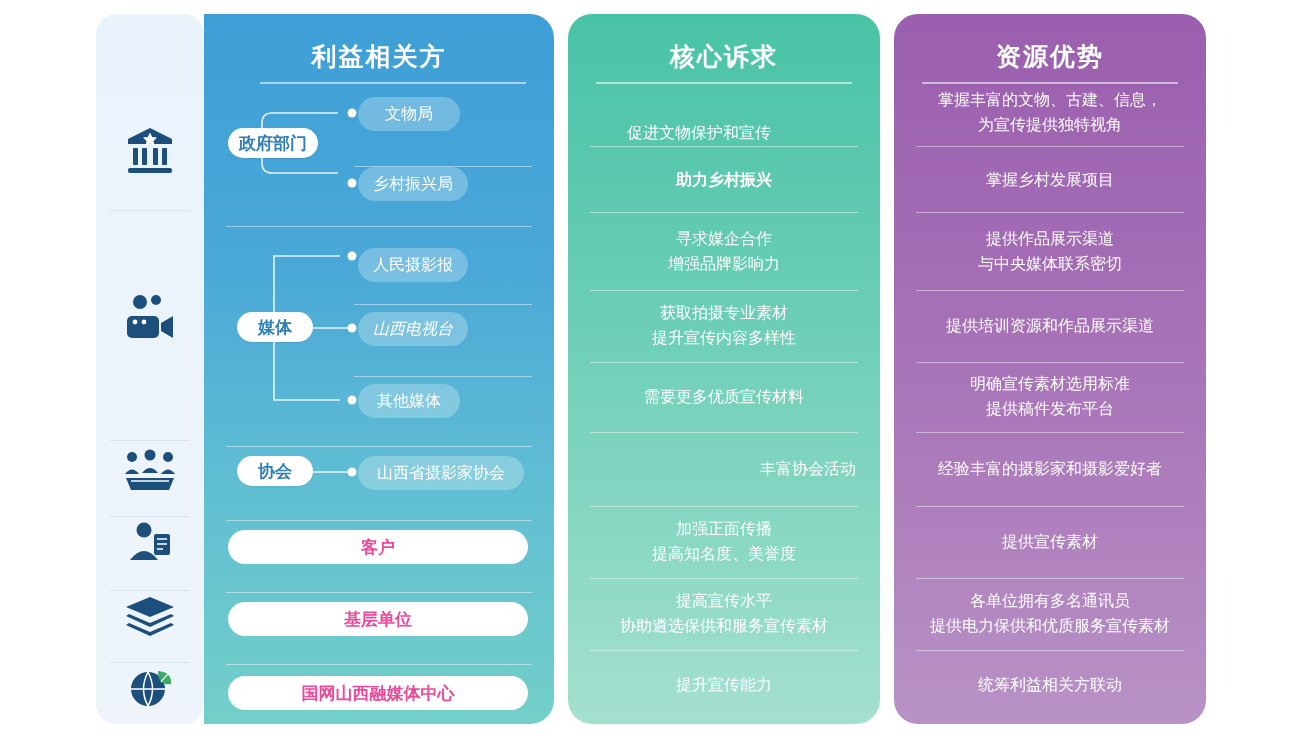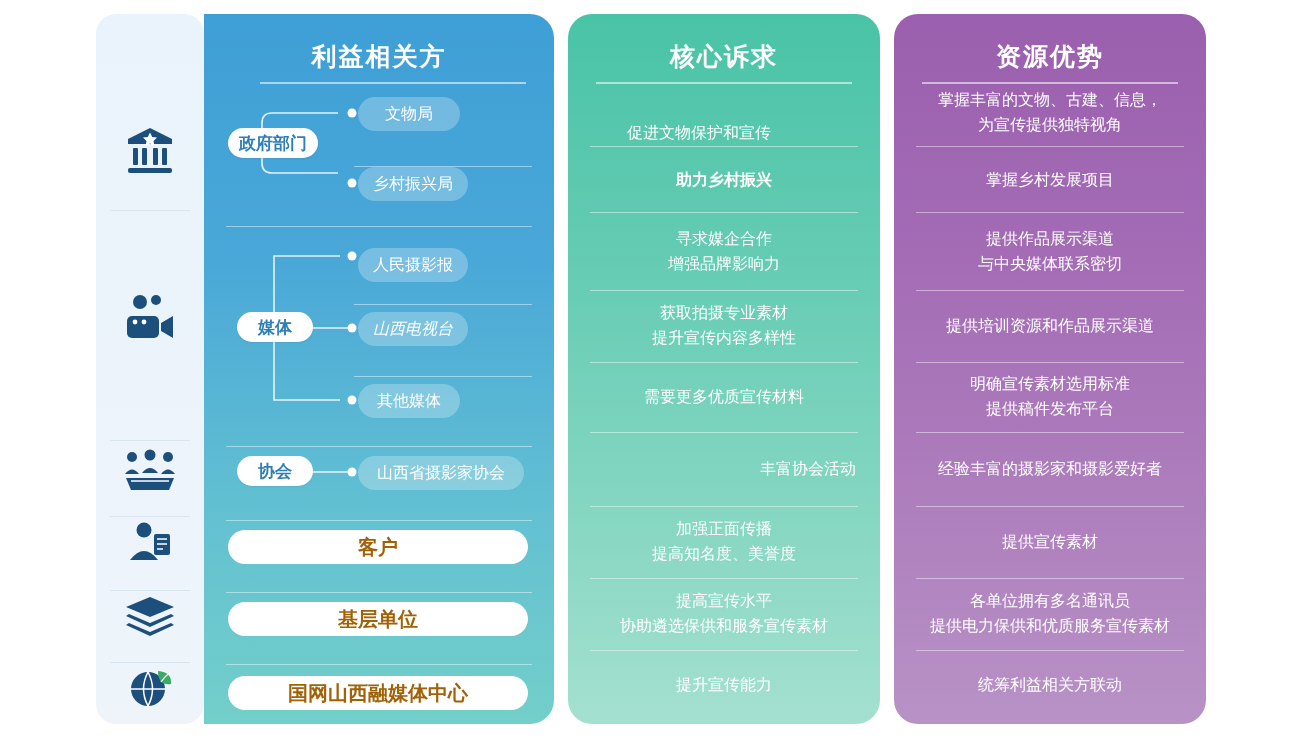--- a/index.html
+++ b/index.html
@@ -120,23 +120,23 @@
     font-size: 17px;
     box-shadow: 0 1px 2px rgba(0,0,0,0.06);
   }
   .pill-ghost {
     background: rgba(255,255,255,0.26);
     color: #ffffff;
     font-size: 16px;
   }
   .pill-wide {
     background: #ffffff;
-    color: #a16207;
+    color: #ec4899;
     font-weight: bold;
-    font-size: 20px;
+    font-size: 17px;
   }
 
   
   #connectors {
     position: absolute;
     left: 204px;
     top: 14px;
     width: 350px;
     height: 710px;
     pointer-events: none;

